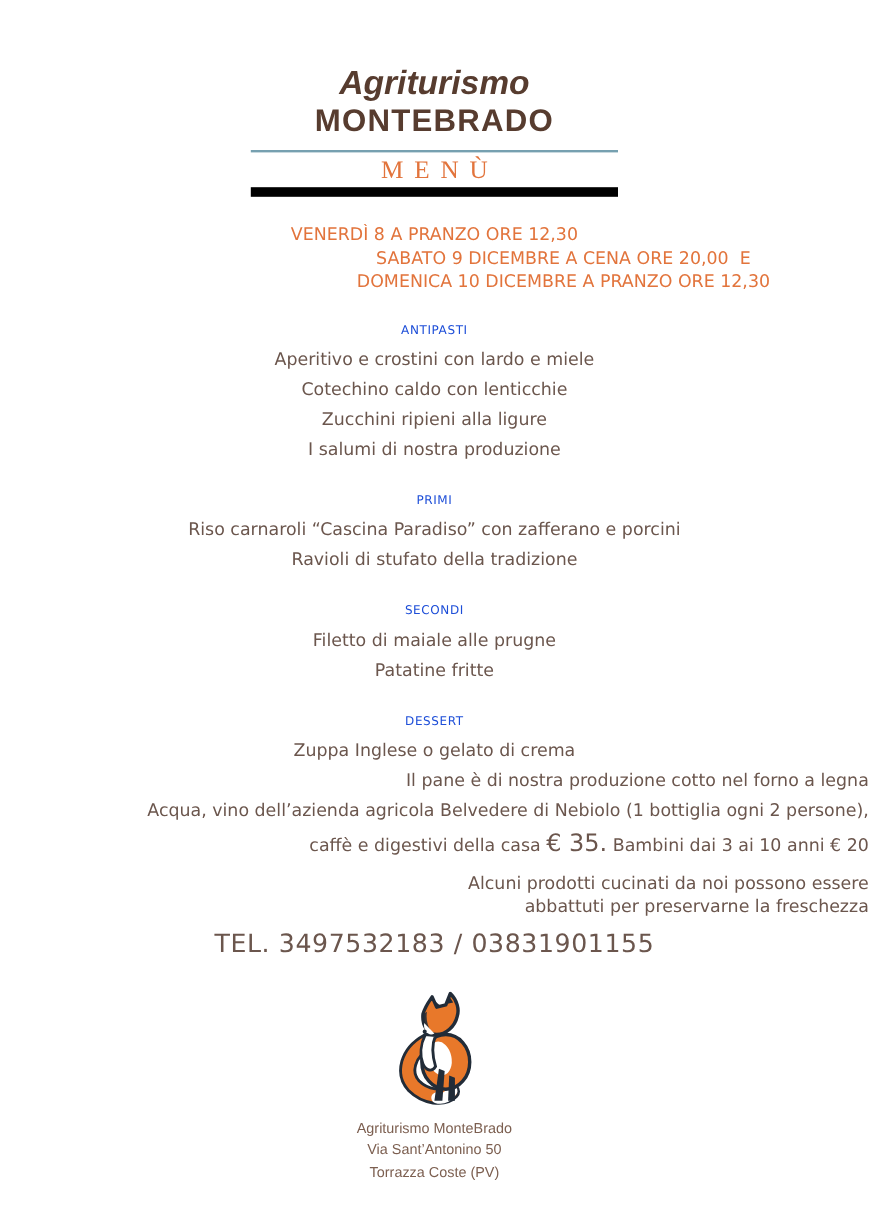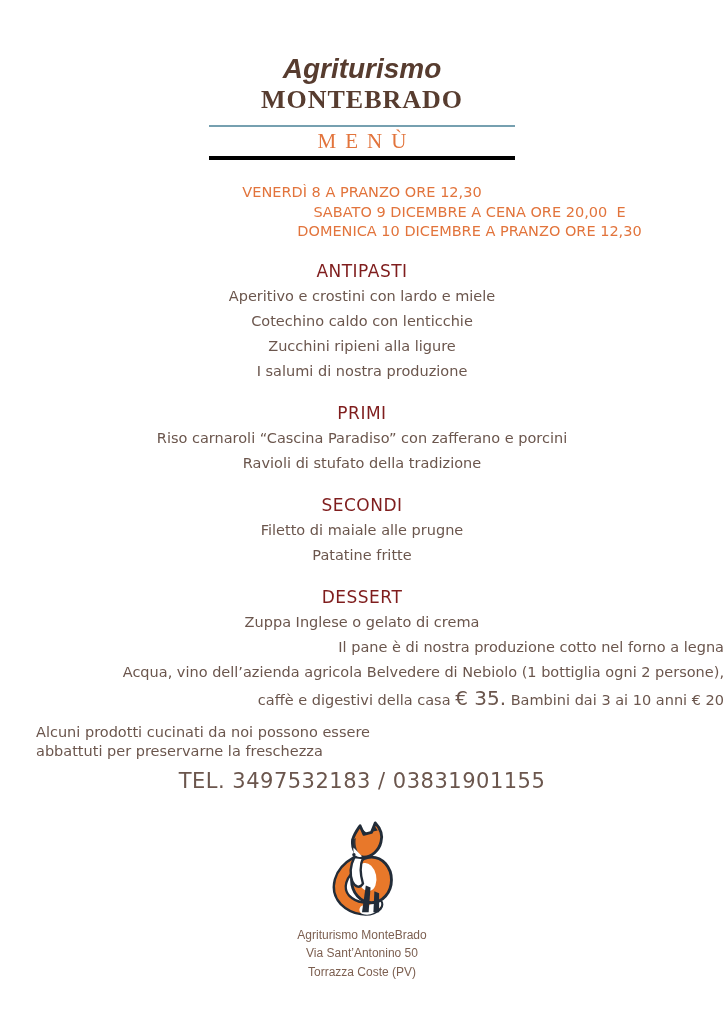--- a/index.html
+++ b/index.html
@@ -2,40 +2,40 @@
 <html><head>
 <meta charset="utf-8">
 <style>
   html,body{margin:0;padding:0;background:#ffffff;}
   body{width:724px;height:1024px;overflow:hidden;font-family:"DejaVu Sans",sans-serif;}
   .page{width:724px;height:994px;position:relative;background:#fff;}
 
   .header{padding-top:52px;text-align:center;}
   .title1{font-family:"Liberation Sans",sans-serif;font-style:italic;font-weight:bold;
           font-size:28px;line-height:33px;color:#573C2F;letter-spacing:0;}
-  .title2{font-family:Liberation Serif, serif;font-weight:bold;
+  .title2{font-family:Liberation Sans, sans-serif;font-weight:bold;
           font-size:26px;line-height:30px;color:#573C2F;letter-spacing:1px;}
 
-  .menu-rule{width:306px;margin:10px auto 0;border-top:2px solid #76A0B0;border-bottom:4px solid #000000;
+  .menu-rule{width:306px;margin:10px auto 0;border-top:2px solid #76A0B0;border-bottom:8px solid #000000;
              padding:2px 0 3px;}
   .menu-label{font-family:"Liberation Serif","DejaVu Serif",serif;font-size:21px;line-height:24px;
               color:#E2743C;letter-spacing:9px;text-indent:9px;text-align:center;}
 
   .schedule{margin-top:23px;color:#E2743C;font-size:14.5px;line-height:19.5px;}
   .schedule .line{text-align:center;white-space:pre-wrap;}
   .schedule .line.left{text-align:center;padding-left:215px;}
 
-  .sec-h{color:#7f1d1d;font-size:17px;line-height:25px;letter-spacing:0.5px;
+  .sec-h{color:#1d4ed8;font-size:10px;line-height:25px;letter-spacing:0.5px;
          text-align:center;margin-top:17px;}
   .item{color:#6B564D;font-size:14.5px;line-height:25px;text-align:center;}
   .note-line{color:#6B564D;font-size:14.5px;line-height:25px;text-align:right;}
   .price-line{line-height:27px;}
   .price-big{font-size:20px;}
 
-  .disclaimer{margin-top:9px;color:#6B564D;font-size:14.5px;line-height:19.5px;text-align:left;padding-left:36px;}
+  .disclaimer{margin-top:9px;color:#6B564D;font-size:14.5px;line-height:19.5px;text-align:right;padding-left:36px;}
   .phone{margin-top:5px;color:#6B564D;font-size:21px;line-height:28px;text-align:center;letter-spacing:0.5px;}
 
   .logo-wrap{margin-top:26px;text-align:center;}
   .logo-wrap svg{display:inline-block;}
 
   .footer{margin-top:6px;text-align:center;color:#7C5F50;
           font-family:"Liberation Sans",sans-serif;font-size:12px;line-height:18.5px;}
 </style>
 </head>
 <body>

